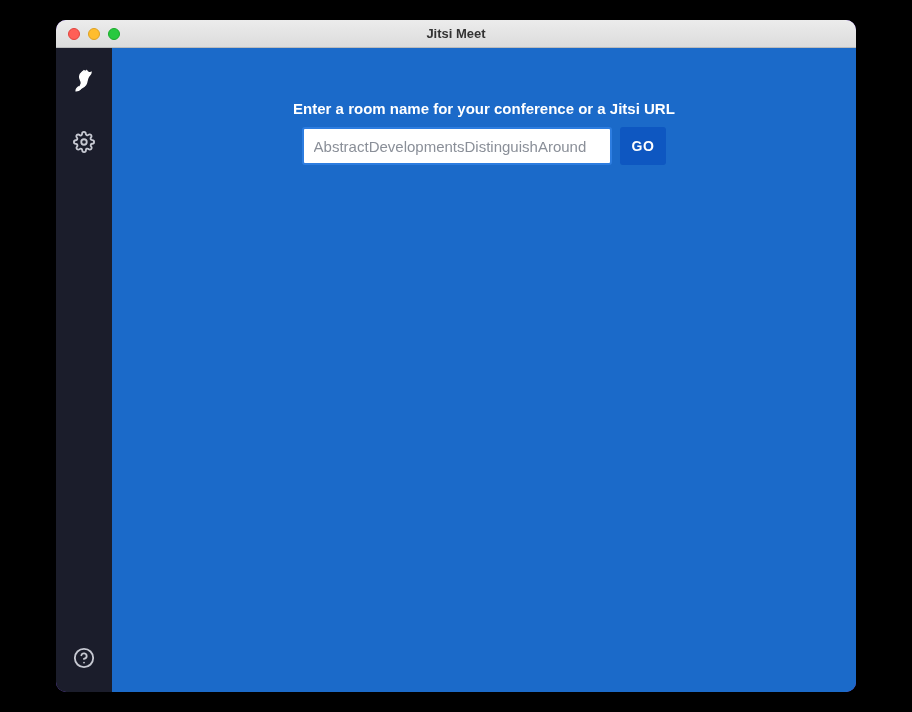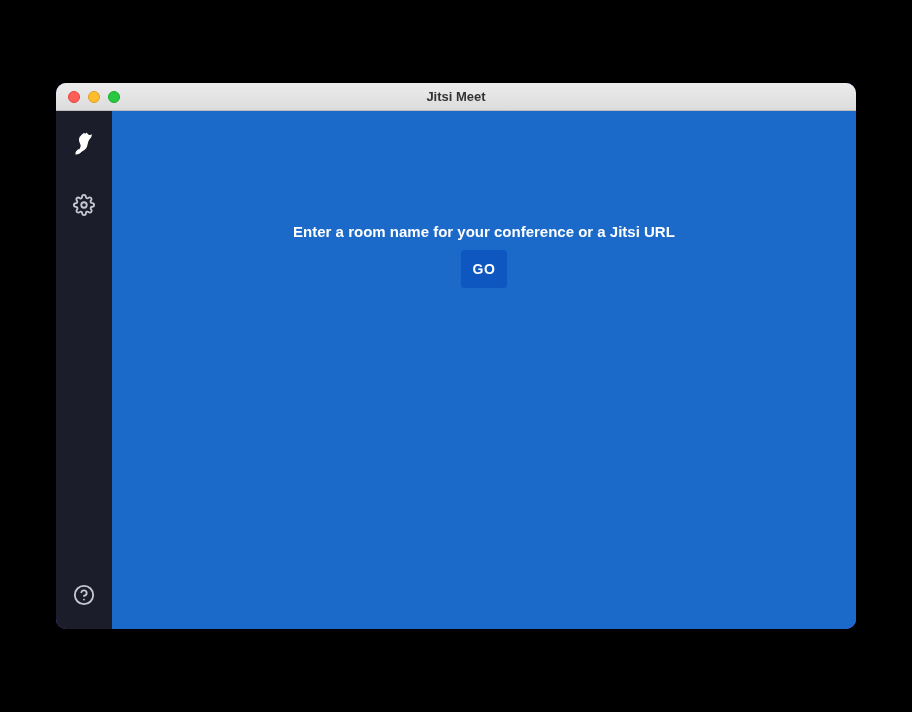--- a/index.html
+++ b/index.html
@@ -11,21 +11,21 @@
       background: #000;
       width: 912px;
       height: 712px;
       font-family: -apple-system, BlinkMacSystemFont, "Segoe UI", Helvetica, Arial, sans-serif;
       display: flex;
       align-items: center;
       justify-content: center;
     }
     .window {
       width: 800px;
-      height: 546px;
+      height: 672px;
       background: #8b5cf6;
       border-radius: 10px;
       overflow: hidden;
       box-shadow: 0 20px 60px rgba(0,0,0,0.5);
       display: flex;
       flex-direction: column;
       justify-content: center;
     }
     .titlebar {
       height: 28px;
@@ -98,21 +98,21 @@
     .logo-item svg {
       width: 28px;
       height: 28px;
     }
     .main {
       flex: 1;
       background: #1b6ac9;
       display: flex;
       flex-direction: column;
       align-items: center;
-      padding-top: 112px;
+      padding-top: 52px;
     }
     .prompt-label {
       color: #fff;
       font-size: 15px;
       font-weight: 700;
       margin-bottom: 10px;
     }
     .input-row {
       display: flex;
       gap: 8px;
@@ -185,17 +185,18 @@
               <path d="M9.09 9a3 3 0 0 1 5.83 1c0 2-3 3-3 3"></path>
               <line x1="12" y1="17" x2="12.01" y2="17"></line>
             </svg>
           </span>
         </div>
       </div>
     </div>
     <div class="main">
       <div class="prompt-label">Enter a room name for your conference or a Jitsi URL</div>
       <div class="input-row">
+        <input class="room-input" type="text" placeholder="AbstractDevelopmentsDistinguishAround" style="">
         <button class="go-button">GO</button>
       </div>
     </div>
   </div>
 </div>
 
 </body></html>

